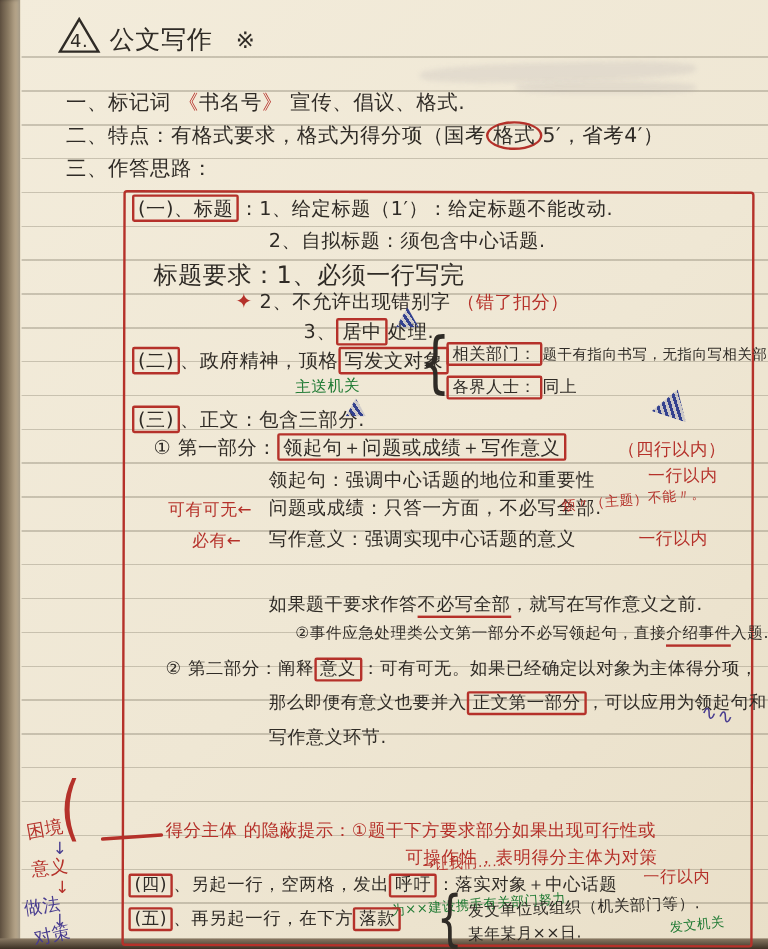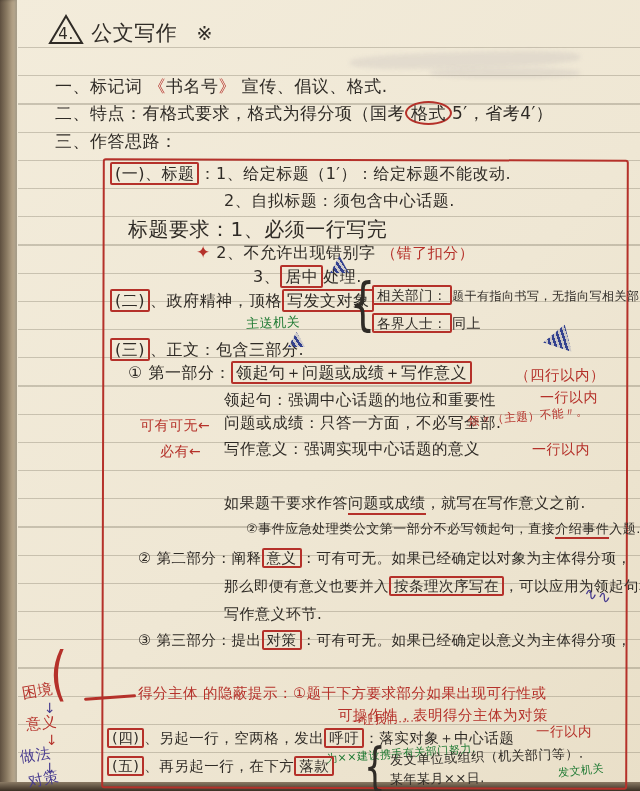--- a/index.html
+++ b/index.html
@@ -106,38 +106,35 @@
 
   <div class="line red" style="left:140px;top:417px;font-size:14px;">可有可无←</div>
   <div class="line" style="left:224px;top:414px;font-size:15.5px;">问题或成绩：只答一方面，不必写全部.</div>
   <div class="line red" style="left:468px;top:409px;font-size:11.5px;transform:rotate(-5deg);">烦〃（主题）不能〃。</div>
 
   <div class="line red" style="left:160px;top:443px;font-size:14px;">必有←</div>
   <div class="line" style="left:224px;top:440px;font-size:15.5px;">写作意义：强调实现中心话题的意义</div>
   <div class="line red" style="left:532px;top:441px;font-size:14px;">一行以内</div>
 
   <div class="line" style="left:224px;top:494px;font-size:15px;">
-    <span>如果题干要求作答</span><span class="runder">问题或成绩</span><span>，就写在写作意义之前.</span>
+    <span>如果题干要求作答</span><span class="runder">不必写全部</span><span>，就写在写作意义之前.</span>
   </div>
   <div class="line" style="left:246px;top:521px;font-size:13px;">
     <span>②事件应急处理类公文第一部分不必写领起句，直接</span><span class="runder">介绍事件</span><span>入题.</span>
   </div>
 
   <div class="line" style="left:138px;top:549px;font-size:14.5px;">
     <span>② 第二部分：阐释</span><span class="rbox">意义</span><span>：可有可无。如果已经确定以对象为主体得分项，</span>
   </div>
   <div class="line" style="left:224px;top:577px;font-size:14.5px;">
-    <span>那么即便有意义也要并入</span><span class="rbox">按条理次序写在</span><span>，可以应用为领起句和</span>
+    <span>那么即便有意义也要并入</span><span class="rbox">正文第一部分</span><span>，可以应用为领起句和</span>
   </div>
   <div class="line purple" style="left:584px;top:586px;font-size:16px;transform:rotate(12deg);">∿∿</div>
   <div class="line" style="left:224px;top:605px;font-size:15px;">写作意义环节.</div>
 
-  <div class="line" style="left:138px;top:631px;font-size:14.5px;">
-    <span>③ 第三部分：提出</span><span class="rbox">对策</span><span>：可有可无。如果已经确定以意义为主体得分项，</span>
-  </div>
 
   <div class="line red" style="left:50px;top:646px;font-size:44px;transform:scaleY(1.35);">(</div>
   <div class="redline" style="left:84px;top:696px;width:52px;transform:rotate(-4deg);"></div>
   <div class="line red" style="left:138px;top:684px;font-size:14.5px;">得分主体 的隐蔽提示：①题干下方要求部分如果出现可行性或</div>
   <div class="line red" style="left:338px;top:706px;font-size:14.5px;">可操作性，表明得分主体为对策</div>
 
   <div class="line red" style="left:22px;top:682px;font-size:15px;transform:rotate(-10deg);">困境</div>
   <div class="line purple" style="left:44px;top:700px;font-size:14px;">↓</div>
   <div class="line red" style="left:26px;top:714px;font-size:15px;transform:rotate(-6deg);">意义</div>
   <div class="line red" style="left:46px;top:732px;font-size:14px;">↓</div>

